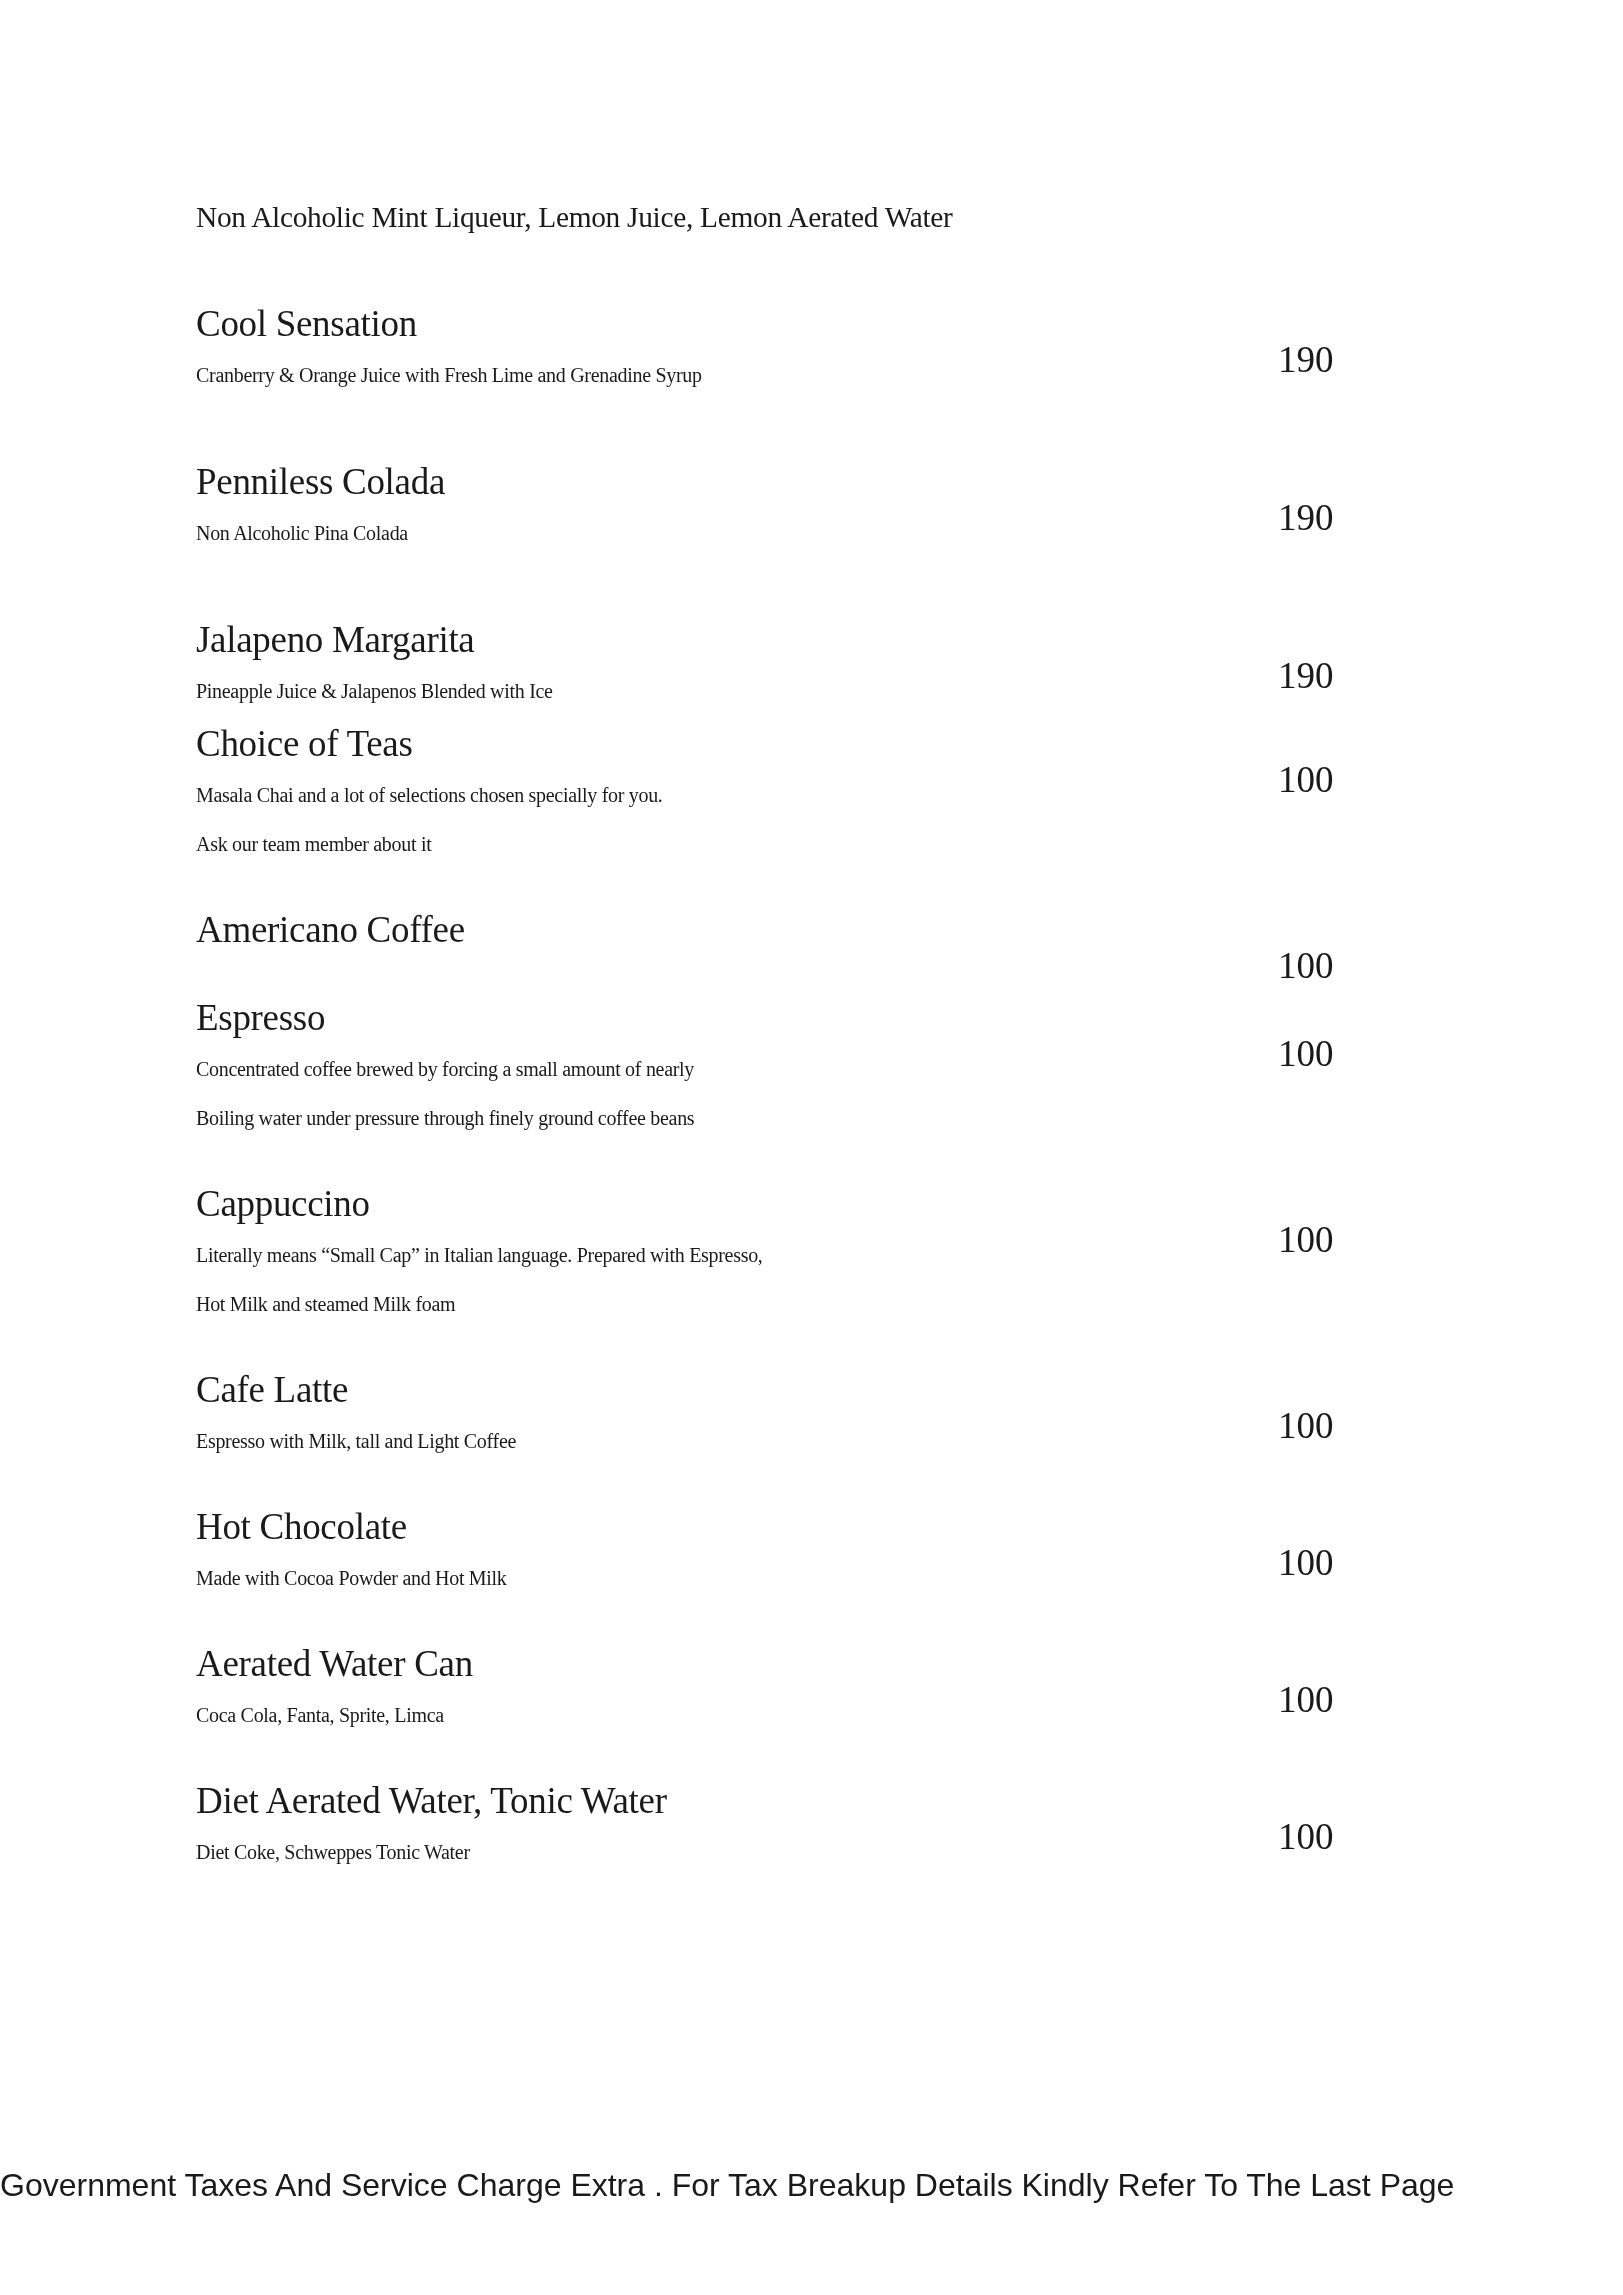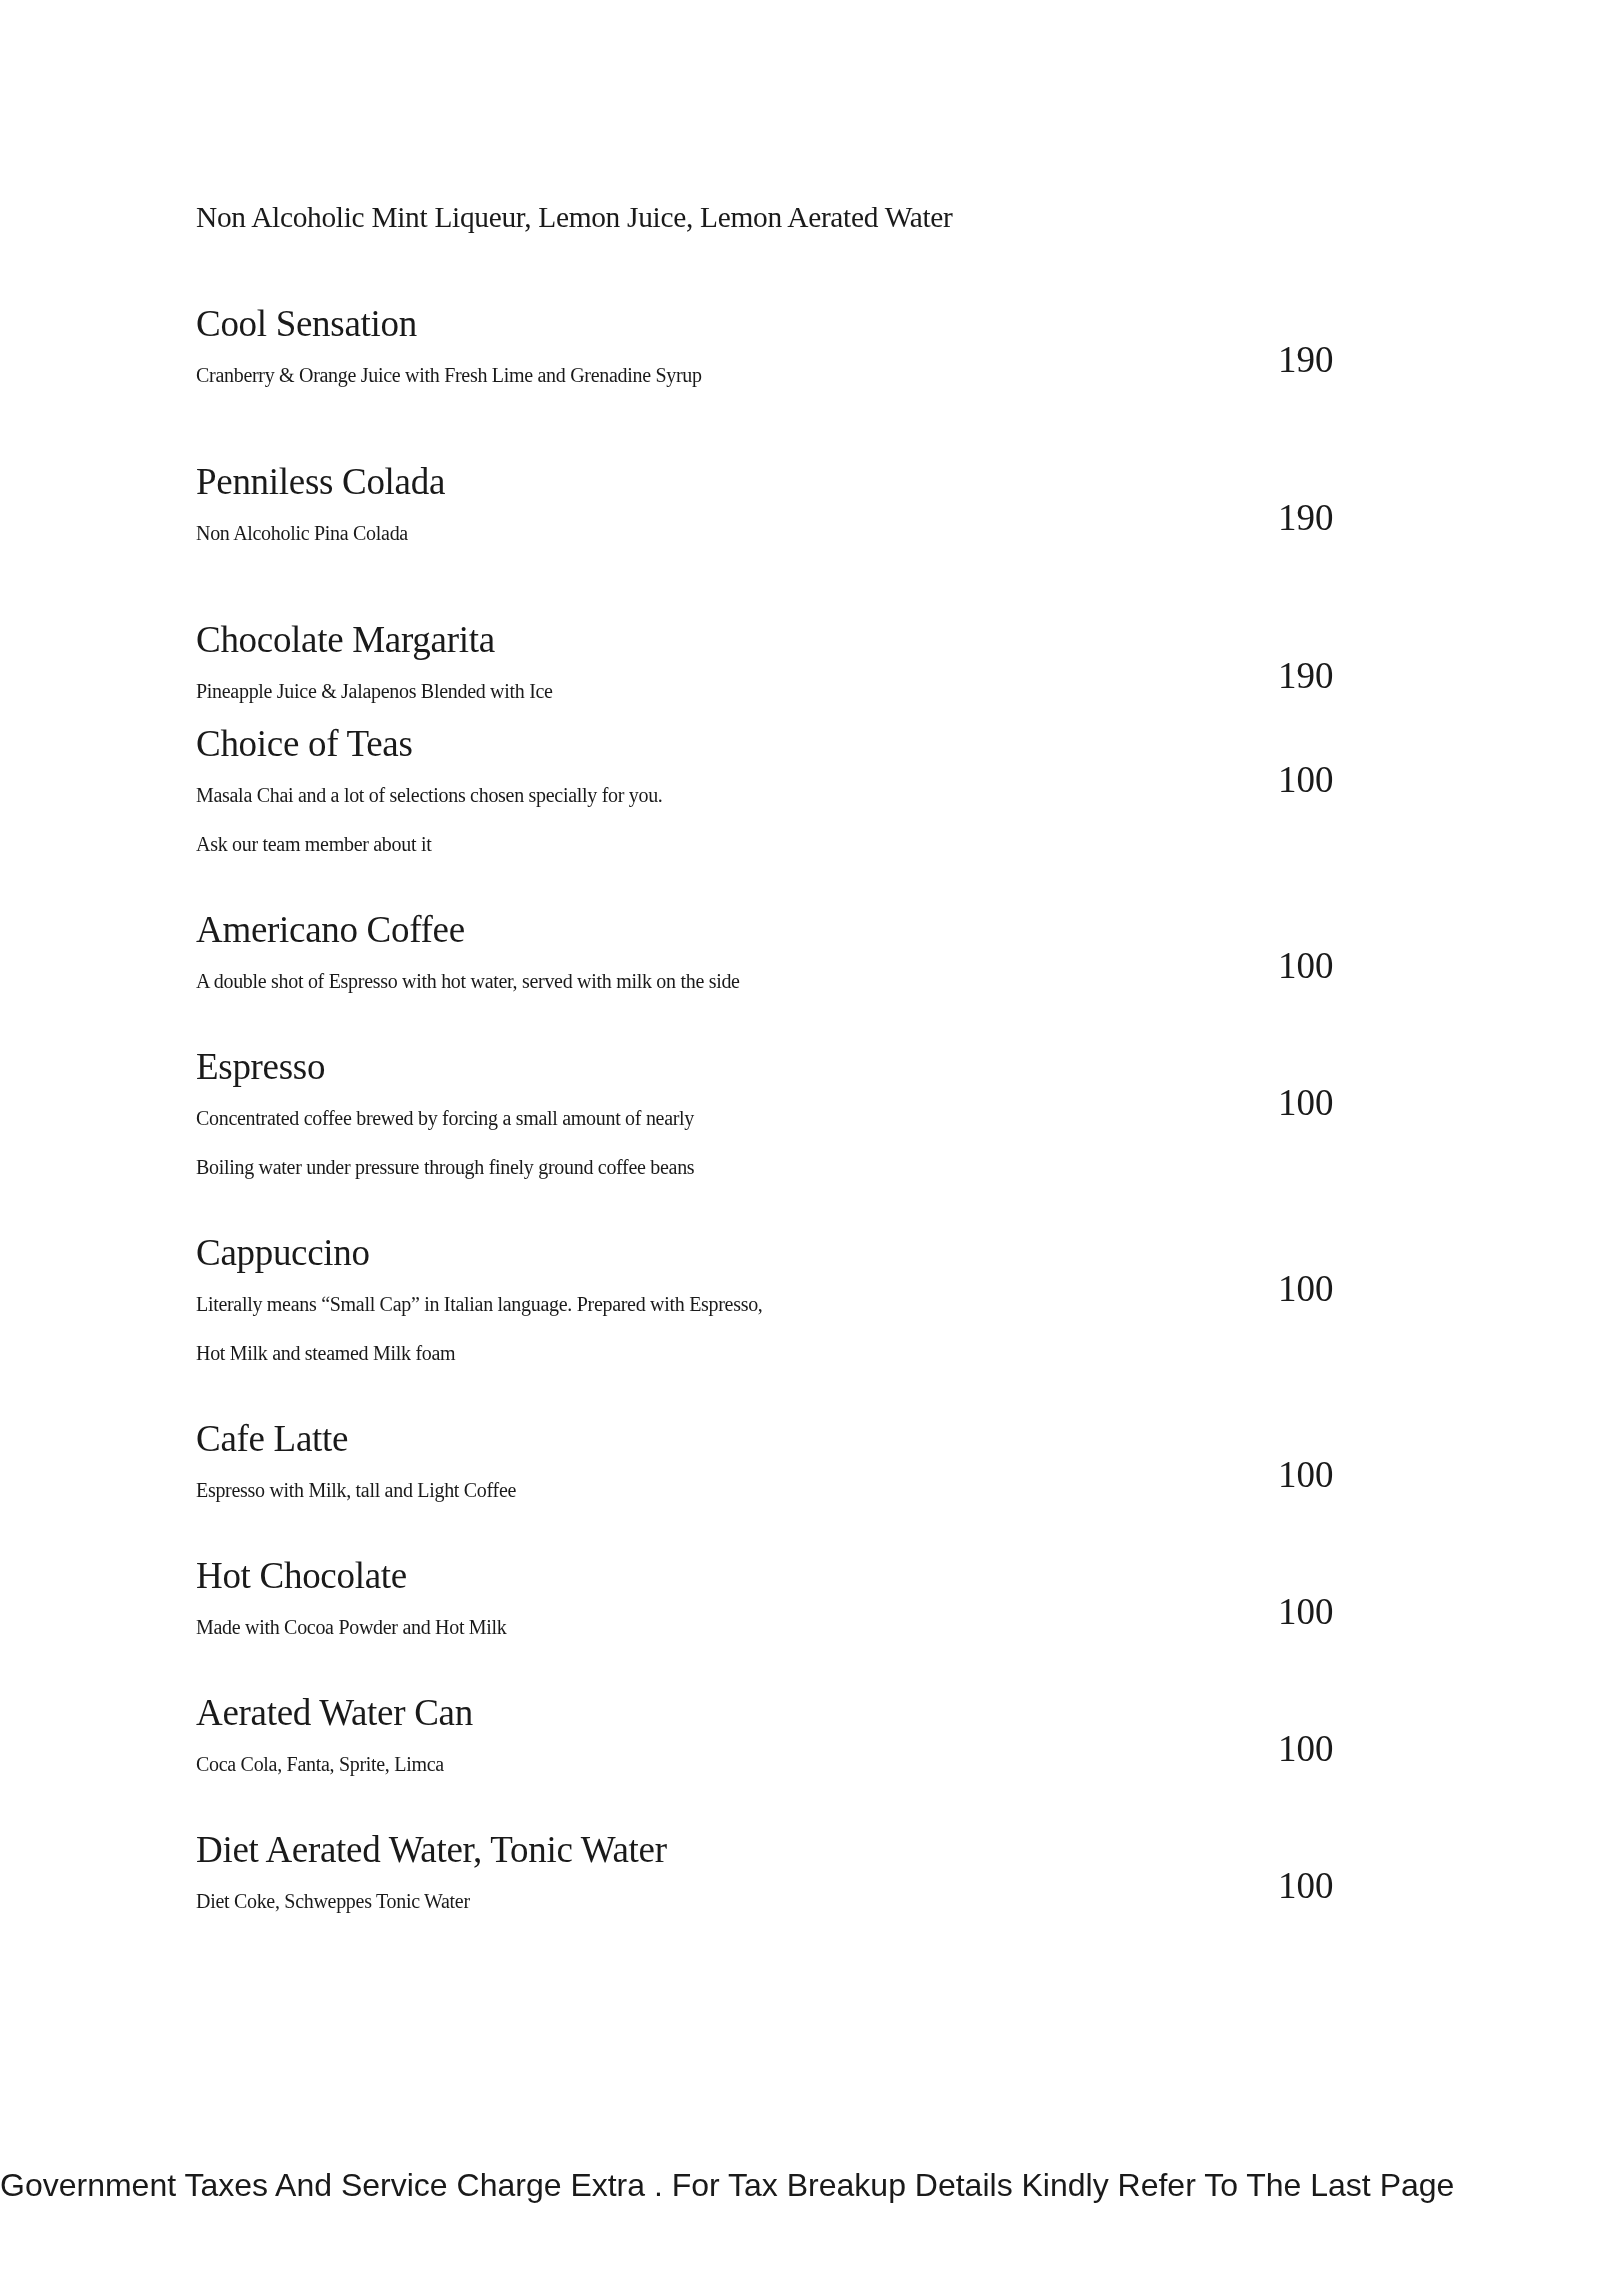--- a/index.html
+++ b/index.html
@@ -98,41 +98,40 @@
   <div class="item">
     <div class="item-row">
       <span class="item-name">Penniless Colada</span>
       <span class="item-price">190</span>
     </div>
     <div class="item-desc">Non Alcoholic Pina Colada</div>
   </div>
 
   <div class="item">
     <div class="item-row">
-      <span class="item-name">Chocolate Margarita</span>
+      <span class="item-name">Jalapeno Margarita</span>
       <span class="item-price">190</span>
     </div>
     <div class="item-desc">Pineapple Juice &amp; Jalapenos Blended with Ice</div>
   </div>
 </section>
         <section class="menu-section sec-2">
   <div class="item">
     <div class="item-row">
       <span class="item-name">Choice of Teas</span>
       <span class="item-price">100</span>
     </div>
     <div class="item-desc">Masala Chai and a lot of selections chosen specially for you.<br>Ask our team member about it</div>
   </div>
 
   <div class="item">
     <div class="item-row">
       <span class="item-name">Americano Coffee</span>
       <span class="item-price">100</span>
     </div>
-    <div class="item-desc">A double shot of Espresso with hot water, served with milk on the side</div>
   </div>
 
   <div class="item">
     <div class="item-row">
       <span class="item-name">Espresso</span>
       <span class="item-price">100</span>
     </div>
     <div class="item-desc">Concentrated coffee brewed by forcing a small amount of nearly<br>Boiling water under pressure through finely ground coffee beans</div>
   </div>
 

